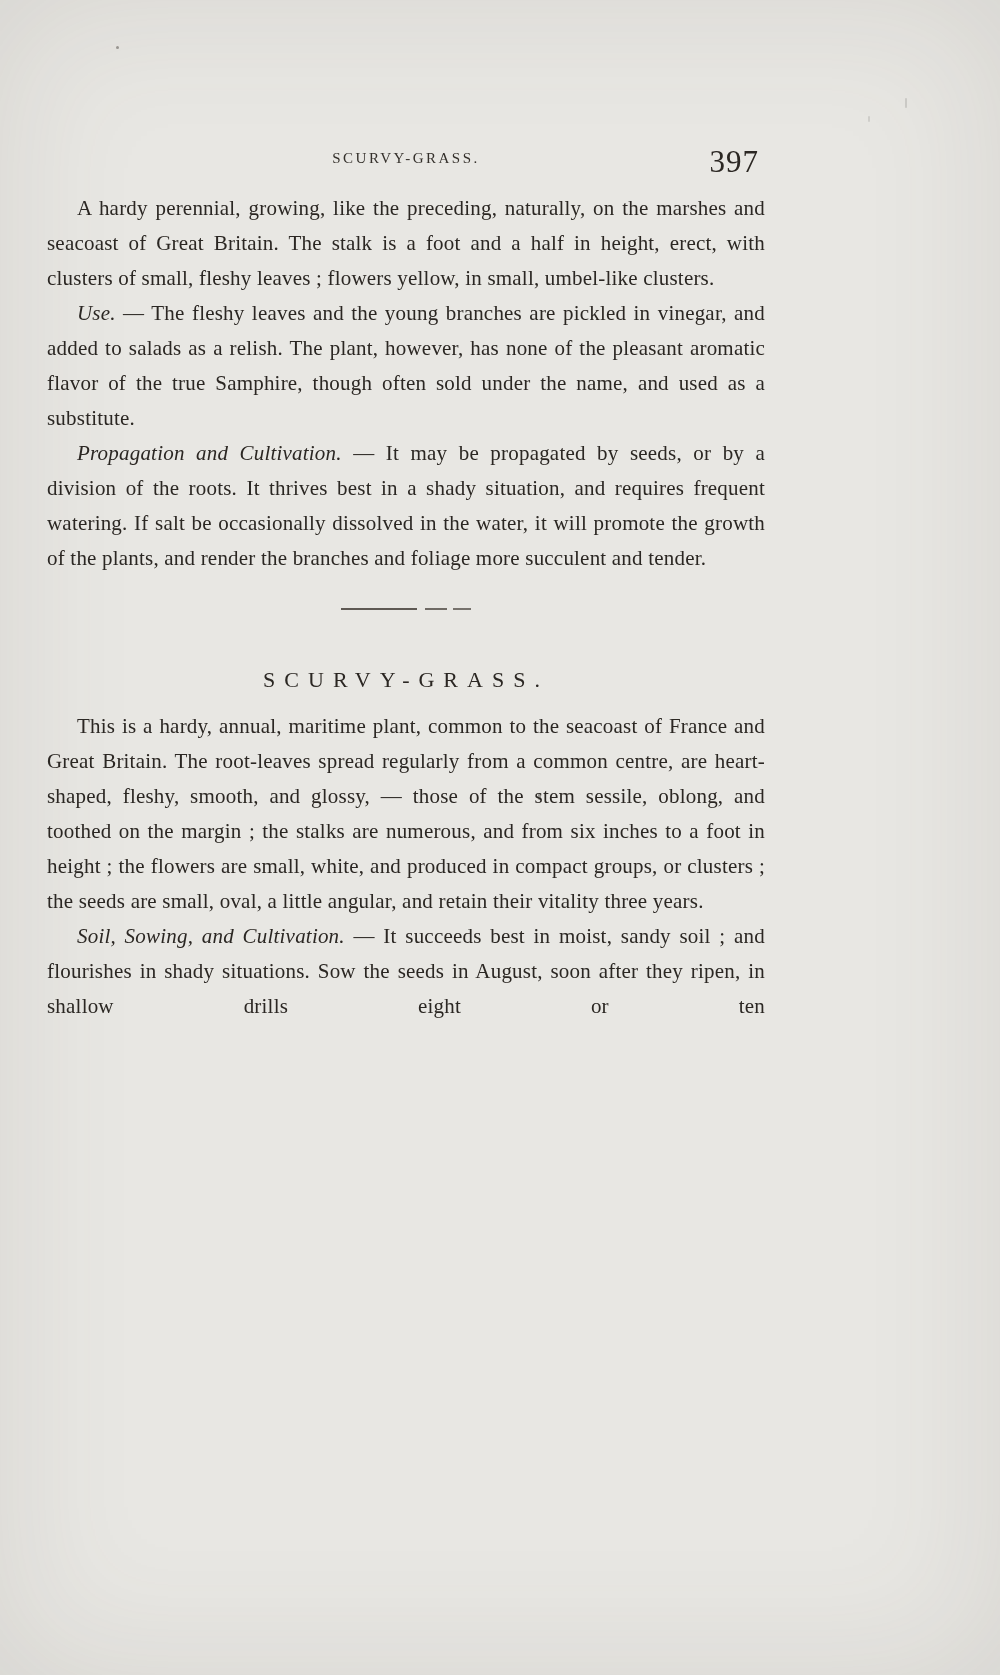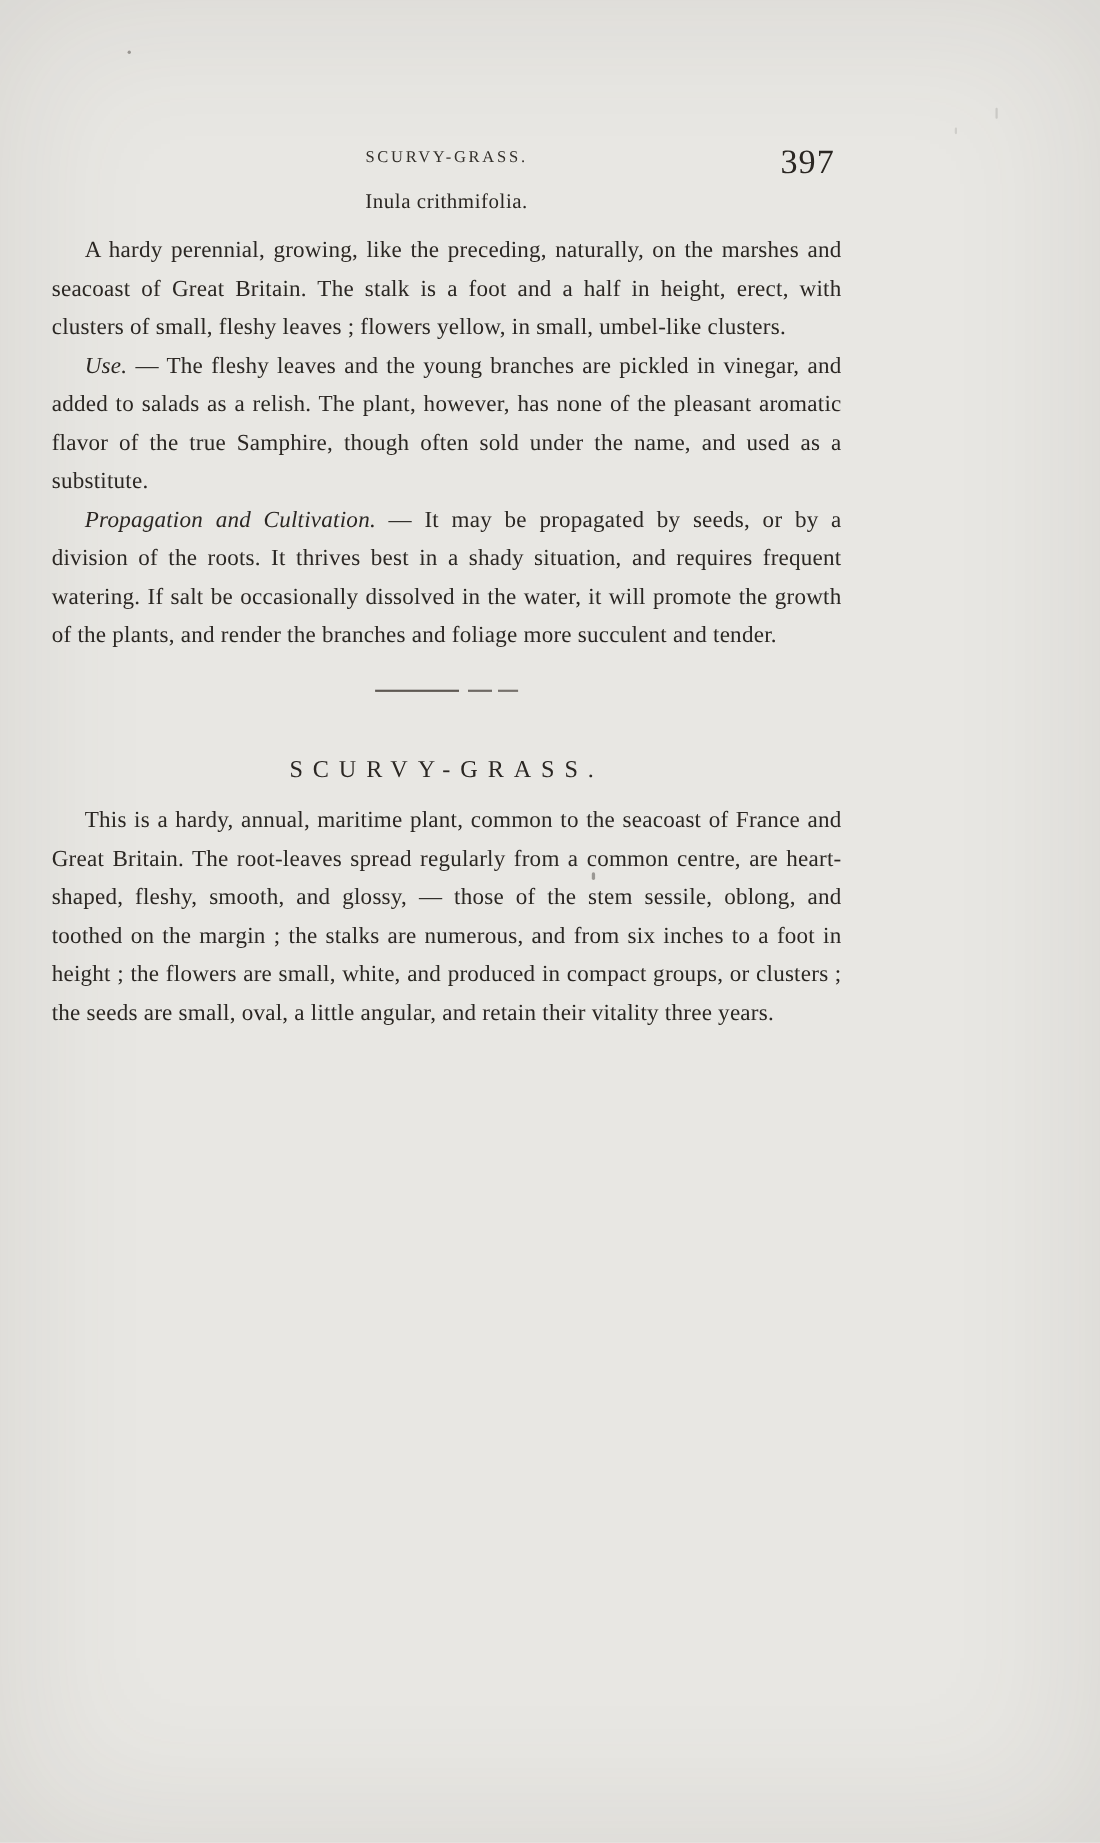--- a/index.html
+++ b/index.html
@@ -13,21 +13,21 @@
     position: relative;
   }
   .scan {
     position: absolute;
     inset: 0;
     box-shadow: inset 0 0 140px rgba(90,85,78,0.12);
   }
   .content {
     position: absolute;
     left: 47px;
-    top: 135px;
+    top: 150px;
     width: 718px;
   }
   .running-head {
     position: relative;
     height: 26px;
   }
   .rh-title {
     position: absolute;
     left: 50%;
     transform: translateX(-50%);
@@ -118,32 +118,32 @@
   <div class="speck speck-d"></div>
 
   <div class="content">
 
     <header class="running-head">
       <span class="rh-title">SCURVY-GRASS.</span>
       <span class="rh-page">397</span>
     </header>
 
     <section>
-      <div class="latin">Inula crithmifolia.</div>
 
       <p class="para first"><span class="lead-italic"></span><span>A hardy perennial, growing, like the preceding, naturally, on the marshes and seacoast of Great Britain. The stalk is a foot and a half in height, erect, with clusters of small, fleshy leaves ; flowers yellow, in small, umbel-like clusters.</span></p>
 
       <p class="para"><span class="lead-italic">Use.</span><span> — The fleshy leaves and the young branches are pickled in vinegar, and added to salads as a relish. The plant, however, has none of the pleasant aromatic flavor of the true Samphire, though often sold under the name, and used as a substitute.</span></p>
 
       <p class="para"><span class="lead-italic">Propagation and Cultivation.</span><span> — It may be propagated by seeds, or by a division of the roots. It thrives best in a shady situation, and requires frequent watering. If salt be occasionally dissolved in the water, it will promote the growth of the plants, and render the branches and foliage more succulent and tender.</span></p>
     </section>
 
     <div class="divider"></div>
 
     <section>
       <h2 class="sec-title sec2-title"><span class="spaced-title">SCURVY-GRASS.</span></h2>
 
       <p class="para first"><span class="lead-italic"></span><span>This is a hardy, annual, maritime plant, common to the seacoast of France and Great Britain. The root-leaves spread regularly from a common centre, are heart-shaped, fleshy, smooth, and glossy, — those of the stem sessile, oblong, and toothed on the margin ; the stalks are numerous, and from six inches to a foot in height ; the flowers are small, white, and produced in compact groups, or clusters ; the seeds are small, oval, a little angular, and retain their vitality three years.</span></p>
 
+      <p class="para continued"><span class="lead-italic">Soil, Sowing, and Cultivation.</span><span> — It succeeds best in moist, sandy soil ; and flourishes in shady situations. Sow the seeds in August, soon after they ripen, in shallow drills eight or ten</span></p>
     </section>
 
   </div>
 </div>
 
 </body></html>

